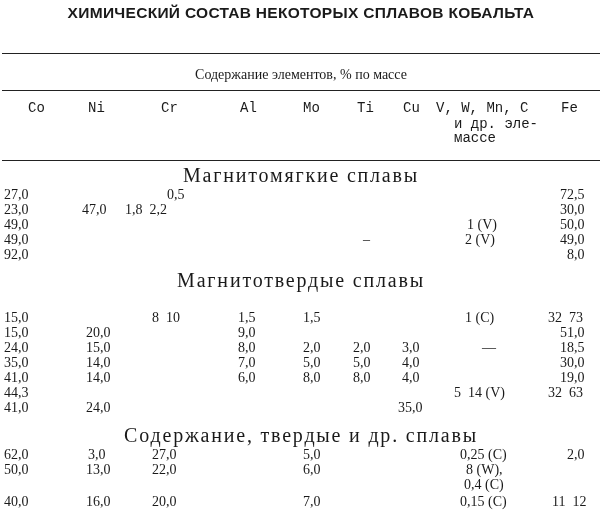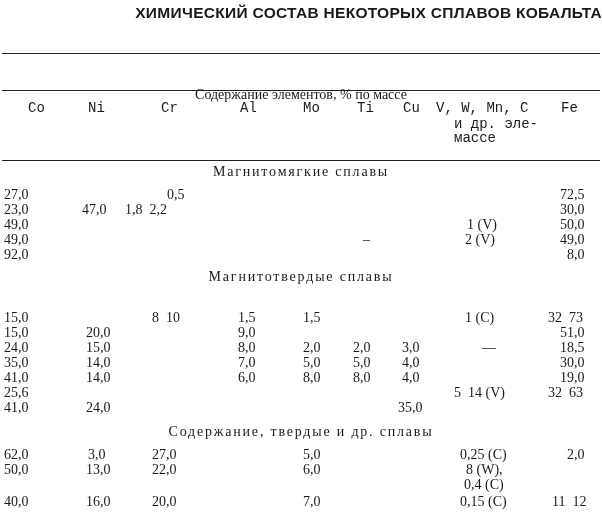--- a/index.html
+++ b/index.html
@@ -4,34 +4,33 @@
 <style>
   html, body { margin: 0; padding: 0; background: #ffffff; }
   body {
     width: 602px; height: 522px; overflow: hidden;
     font-family: "Liberation Serif", "DejaVu Serif", serif;
     color: #1a1a1a;
     position: relative;
   }
   .title {
     position: absolute; left: 0; top: 4px; width: 602px;
-    text-align: right;
+    text-align: center;
     font-family: "Liberation Sans", "DejaVu Sans", sans-serif;
     font-weight: bold; font-size: 15.5px; letter-spacing: 0.3px;
   }
   .rule { position: absolute; left: 2px; width: 598px; height: 0; border-top: 1.5px solid #222; }
   .subhead {
     position: absolute; left: 0; width: 602px; text-align: center;
     font-size: 14px;
-    margin-top: 20px;
   }
   .col-head { position: absolute; font-size: 14px; line-height: 14px; font-family: Liberation Mono, monospace; }
   .section {
     position: absolute; left: 0; width: 602px; text-align: center;
-    font-size: 14px; letter-spacing: 1.8px;
+    font-size: 20px; letter-spacing: 1.8px;
   }
   .cell { position: absolute; font-size: 14px; line-height: 15px; white-space: nowrap; }
 </style>
 </head>
 <body>
 
 <div class="title">ХИМИЧЕСКИЙ СОСТАВ НЕКОТОРЫХ СПЛАВОВ КОБАЛЬТА</div>
 
 <div class="rule" style="top:53px"></div>
 <div class="subhead" style="top:67px">Содержание элементов, % по массе</div>
@@ -118,21 +117,21 @@
 <div>
   <div class="cell" style="left:4px; top:370px">41,0</div>
   <div class="cell" style="left:86px; top:370px">14,0</div>
   <div class="cell" style="left:238px; top:370px">6,0</div>
   <div class="cell" style="left:303px; top:370px">8,0</div>
   <div class="cell" style="left:353px; top:370px">8,0</div>
   <div class="cell" style="left:402px; top:370px">4,0</div>
   <div class="cell" style="left:560px; top:370px">19,0</div>
 </div>
 <div>
-  <div class="cell" style="left:4px; top:385px">25,6</div>
+  <div class="cell" style="left:4px; top:385px">44,3</div>
   <div class="cell" style="left:454px; top:385px; white-space:pre">5  14 (V)</div>
   <div class="cell" style="left:548px; top:385px; white-space:pre">32  63</div>
 </div>
 <div>
   <div class="cell" style="left:4px; top:400px">41,0</div>
   <div class="cell" style="left:86px; top:400px">24,0</div>
   <div class="cell" style="left:398px; top:400px">35,0</div>
 </div>
 
 <div class="section" style="top:424px">Содержание, твердые и др. сплавы</div>

